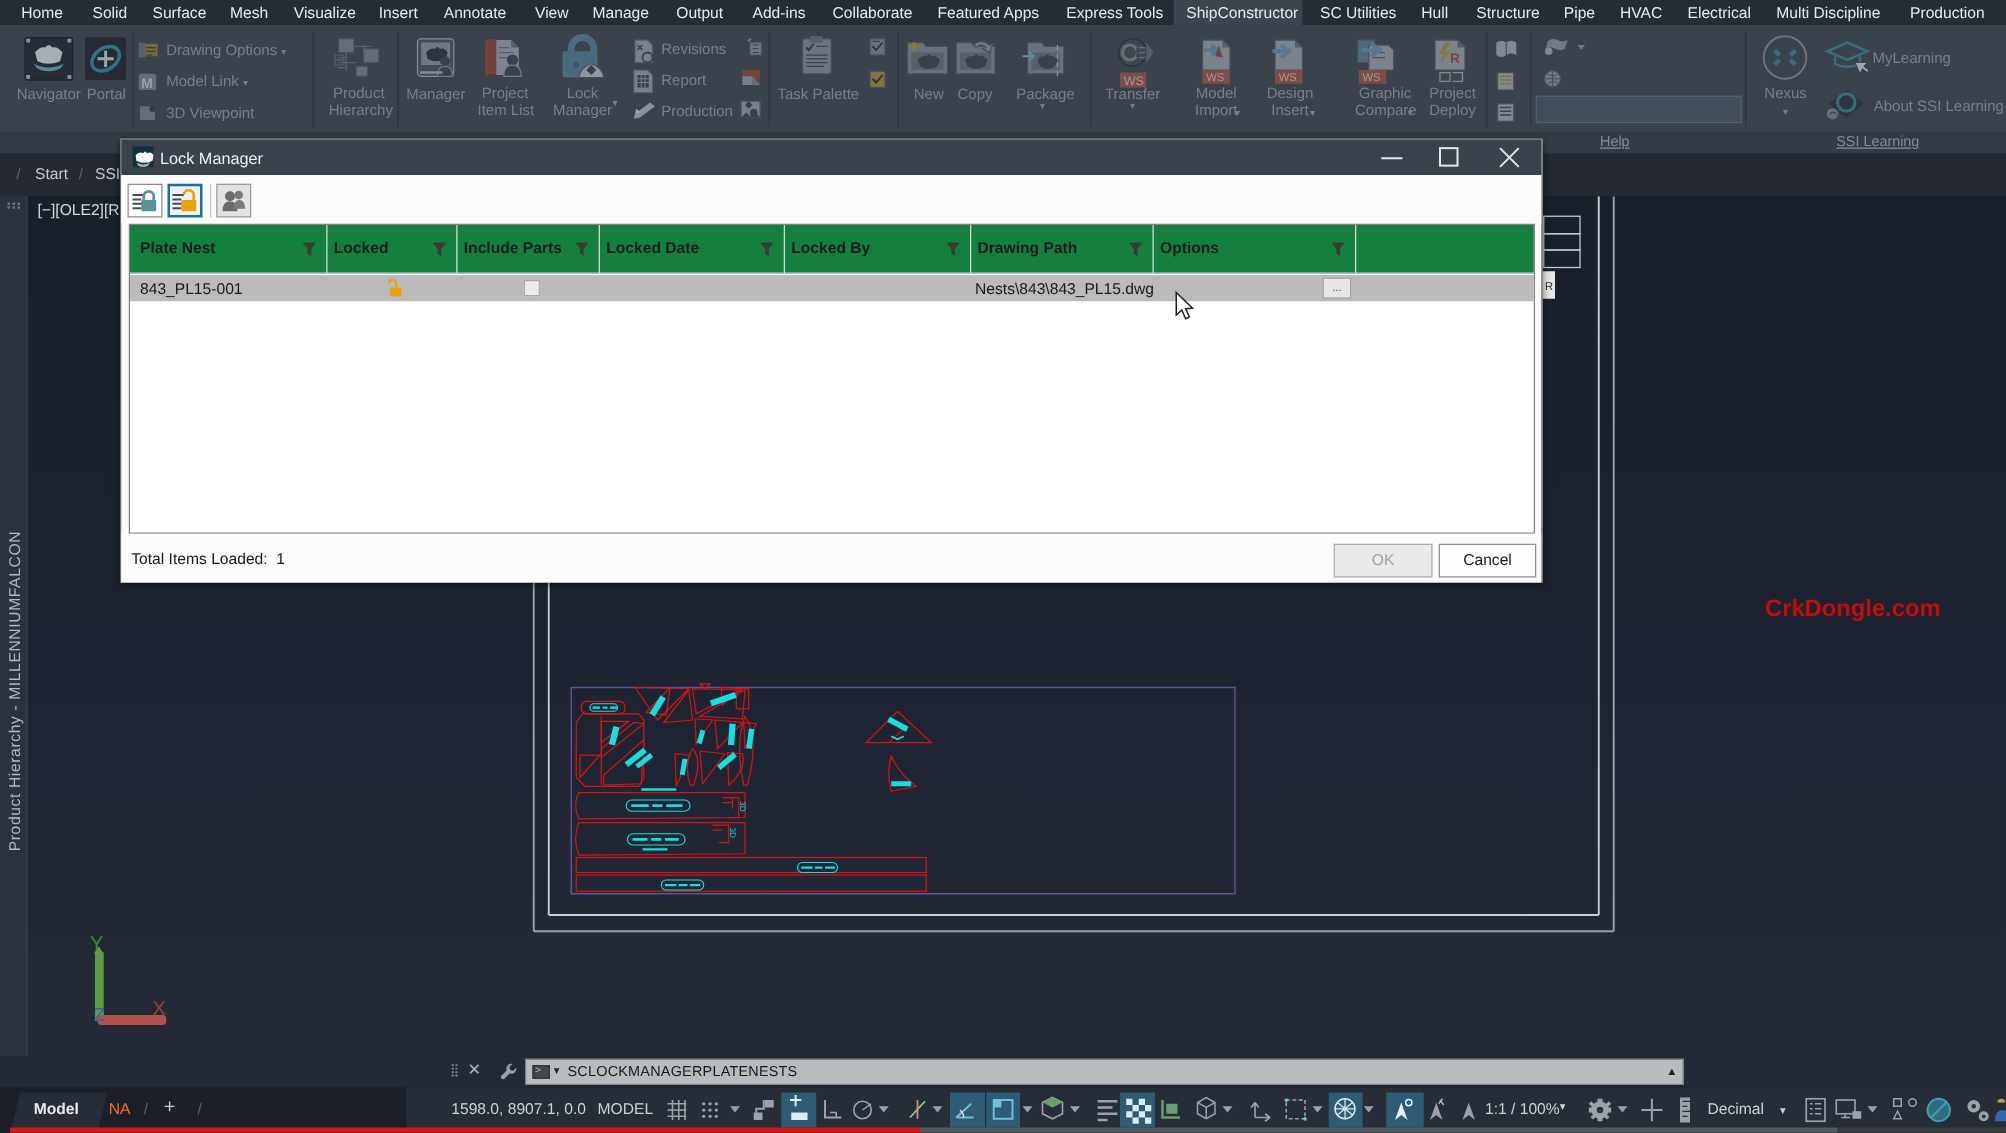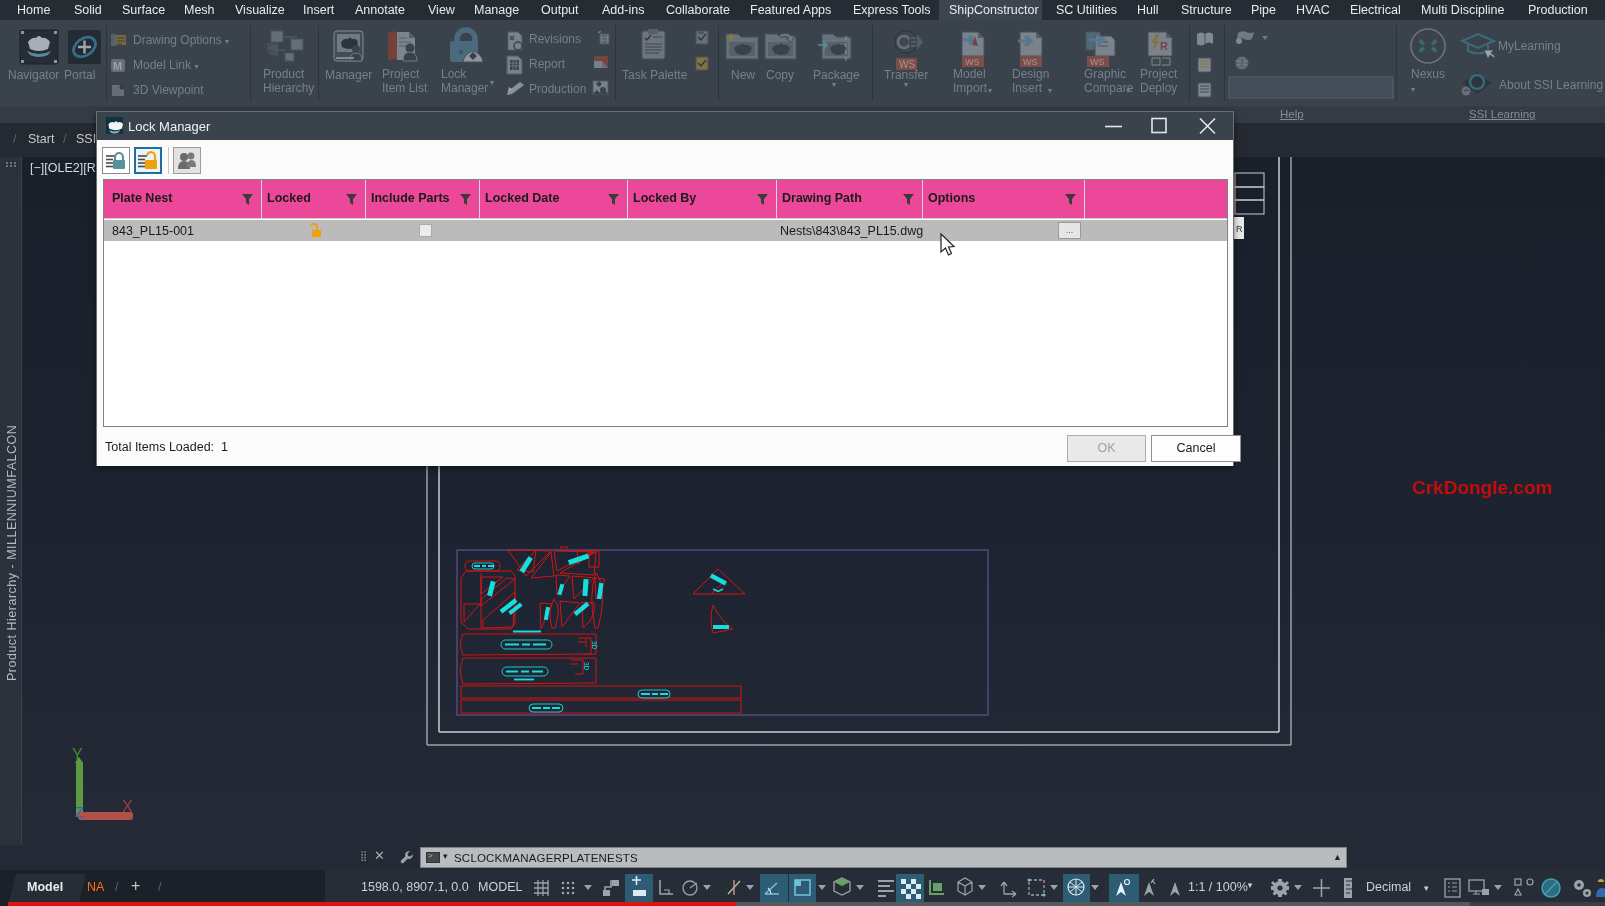--- a/index.html
+++ b/index.html
@@ -7,21 +7,21 @@
 body, div, span { font-family:"Liberation Sans", sans-serif; }
 #app { position:absolute; left:0; top:0; width:1605px; height:906px; }
 
 
 #menubar { position:absolute; left:0; top:0; width:1605px; height:20px; background:#262c34; }
 #menubar span { position:absolute; top:3px; font-size:12.5px; color:#e7ebee; white-space:nowrap; }
 #sctab { position:absolute; left:939px; top:0; width:103px; height:20px; background:#3c444d; }
 
 
 #ribbon { position:absolute; left:0; top:20px; width:1605px; height:86px; background:#3a424b; }
-#ribbon .lbl { position:absolute; font-size:12px; color:#76808a; white-space:nowrap; }
+#ribbon .lbl { position:absolute; font-size:12px; color:#76808a; white-space:nowrap; text-align:center; }
 #ribbon .sep { position:absolute; top:5px; width:1px; height:76px; background:#2d343c; }
 #ribbon .car { font-size:8px; }
 #grouplabels { position:absolute; left:0; top:106px; width:1605px; height:17px; background:#343b44; }
 #grouplabels span { position:absolute; top:2px; font-size:11.5px; color:#848d96;text-decoration:underline; }
 
 
 #tabbar { position:absolute; left:0; top:123px; width:1605px; height:34px; background:#242932; }
 #tabbar span { position:absolute; top:9px; font-size:12.5px; color:#c4c9ce; }
 #tabbar .sl { color:#5c636c; }
 
@@ -49,21 +49,21 @@
 #prog-g1 { position:absolute; left:736px; top:902px; width:734px; height:4px; background:#555a5e; }
 #prog-g2 { position:absolute; left:1470px; top:902px; width:135px; height:4px; background:#3a3e42; }
 
 
 #dialog { position:absolute; left:96px; top:111px; width:1138px; height:355px; background:#fbfbfb; border:1px solid #6e6e6e; box-shadow:0 2px 6px rgba(0,0,0,0.5); }
 #dlg-title { position:absolute; left:0; top:0; width:1136px; height:28px; background:#3a434c; }
 #dlg-title .t { position:absolute; left:31px; top:7px; font-size:13px; color:#eef1f3; }
 #dlg-toolbar { position:absolute; left:0; top:28px; width:1136px; height:39px; background:#fbfbfb; }
 .tbtn { position:absolute; top:7px; width:28px; height:27px; }
 #dlg-table { position:absolute; left:6px; top:67px; width:1125px; height:248px; background:#ffffff; border:1px solid #828282; }
-#dlg-header { position:absolute; left:0; top:0; width:1123px; height:39px; background:#ec4899; border-bottom:1px solid #d0d0d0; }
+#dlg-header { position:absolute; left:0; top:0; width:1123px; height:39px; background:#15803d; border-bottom:1px solid #d0d0d0; }
 #dlg-header .h { position:absolute; top:11px; font-size:12.5px; font-weight:bold; color:#1b1b1b; }
 #dlg-header .vs { position:absolute; top:0; width:1px; height:39px; background:#d9d9d9; }
 #dlg-row { position:absolute; left:0; top:40px; width:1123px; height:21px; background:#bbbbbb; }
 #dlg-bottom { position:absolute; left:0; top:315px; width:1136px; height:39px; background:#fbfbfb; }
 .dbtn { position:absolute; top:8px; height:27px; font-size:12.5px; text-align:center; line-height:25px; }
 
 #cursor { position:absolute; left:938px; top:232px; }
 </style>
 </head>
 <body>
@@ -739,21 +739,21 @@
           <rect x="5" y="8" width="9" height="7" rx="1" fill="#f0a10a"></rect>
         </svg>
         <div style="position:absolute;left:315px;top:4px;width:13px;height:13px;background:#ececec;border:1px solid #ababab"></div>
         <span style="position:absolute;left:676px;top:4px;font-size:12.5px;color:#1a1a1a">Nests\843\843_PL15.dwg</span>
         <div style="position:absolute;left:954px;top:2px;width:23px;height:17px;background:#e6e6e6;border:1px solid #9a9a9a;font-size:9px;color:#555;text-align:center;line-height:15px">...</div>
       </div>
     </div>
     <div id="dlg-bottom">
       <span style="position:absolute;left:8px;top:13px;font-size:12.5px;color:#1c1c1c">Total Items Loaded:&nbsp;&nbsp;1</span>
       <div class="dbtn" style="left:970px;width:79px;background:#e9e9e9;border:1px solid #adadad;color:#9fa0a2">OK</div>
-      <div class="dbtn" style="left:1054px;width:90px;background:#fdfdfd;border:1px solid #8f8f8f;color:#1b1b1b">Cancel</div>
+      <div class="dbtn" style="left:1054px;width:78px;background:#fdfdfd;border:1px solid #8f8f8f;color:#1b1b1b">Cancel</div>
     </div>
   </div>
 
   <svg id="cursor" width="20" height="26">
     <path d="M3 2 L3 20 L7.5 16 L10.5 23 L13.5 21.5 L10.5 15 L16 14.5 Z" fill="#ffffff" stroke="#222" stroke-width="1.2"></path>
   </svg>
 
 </div>
 
 </body></html>

